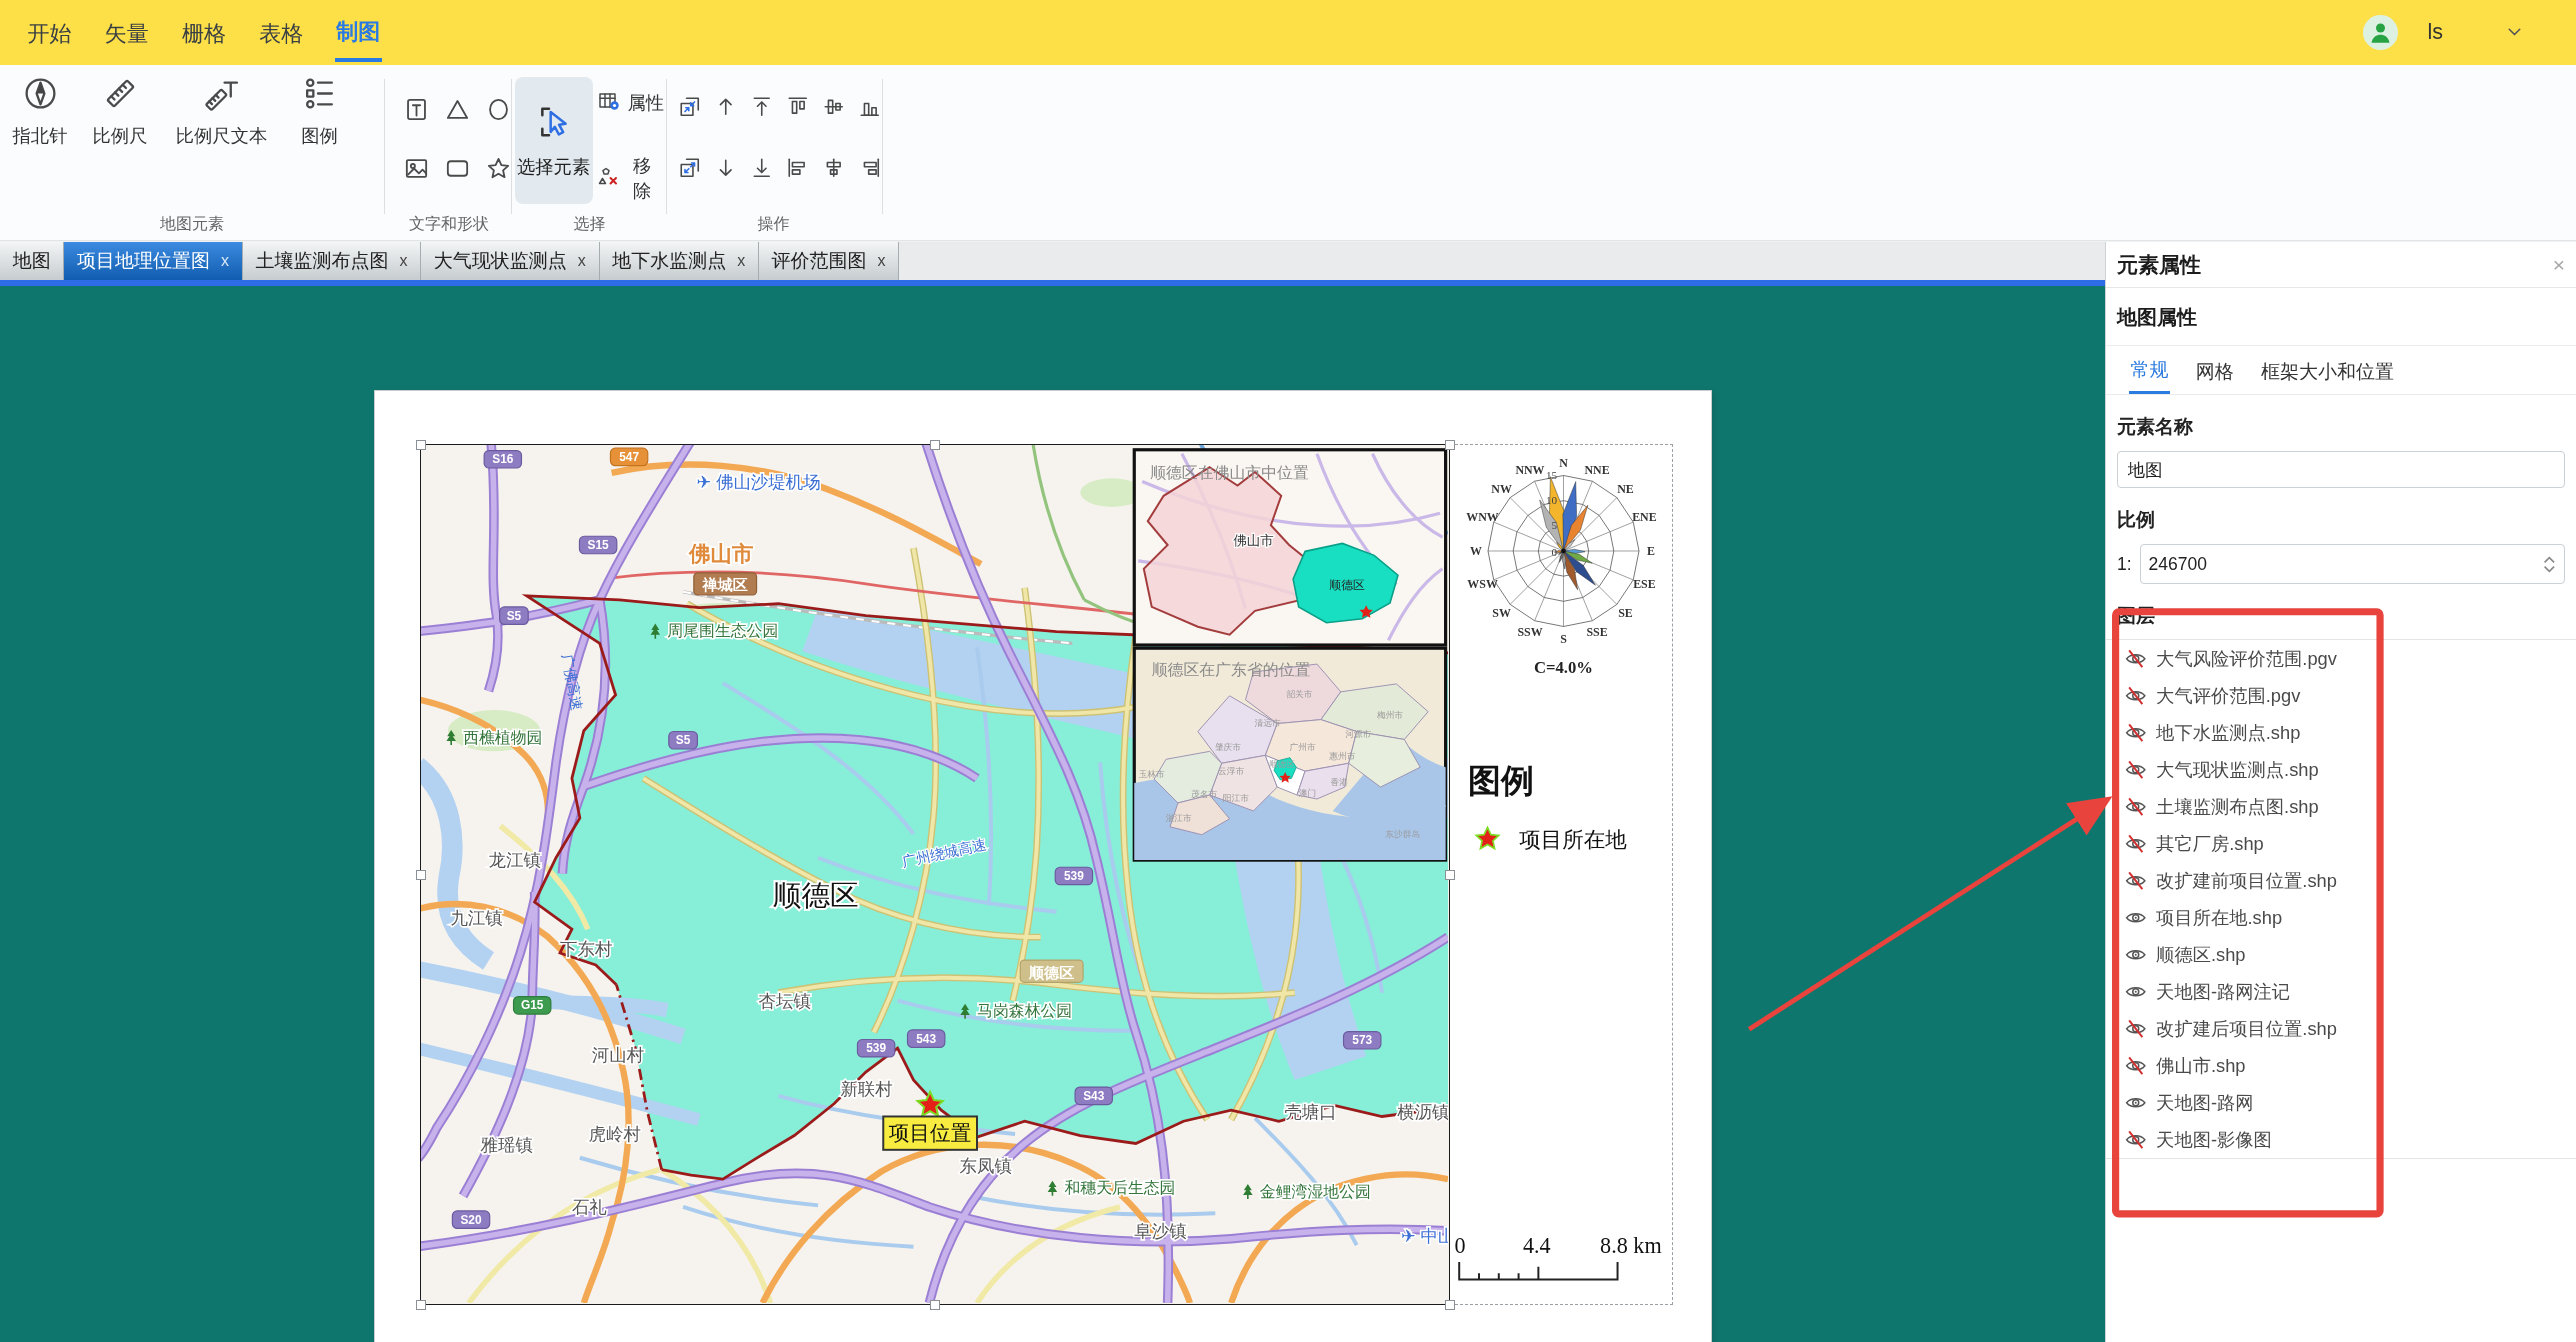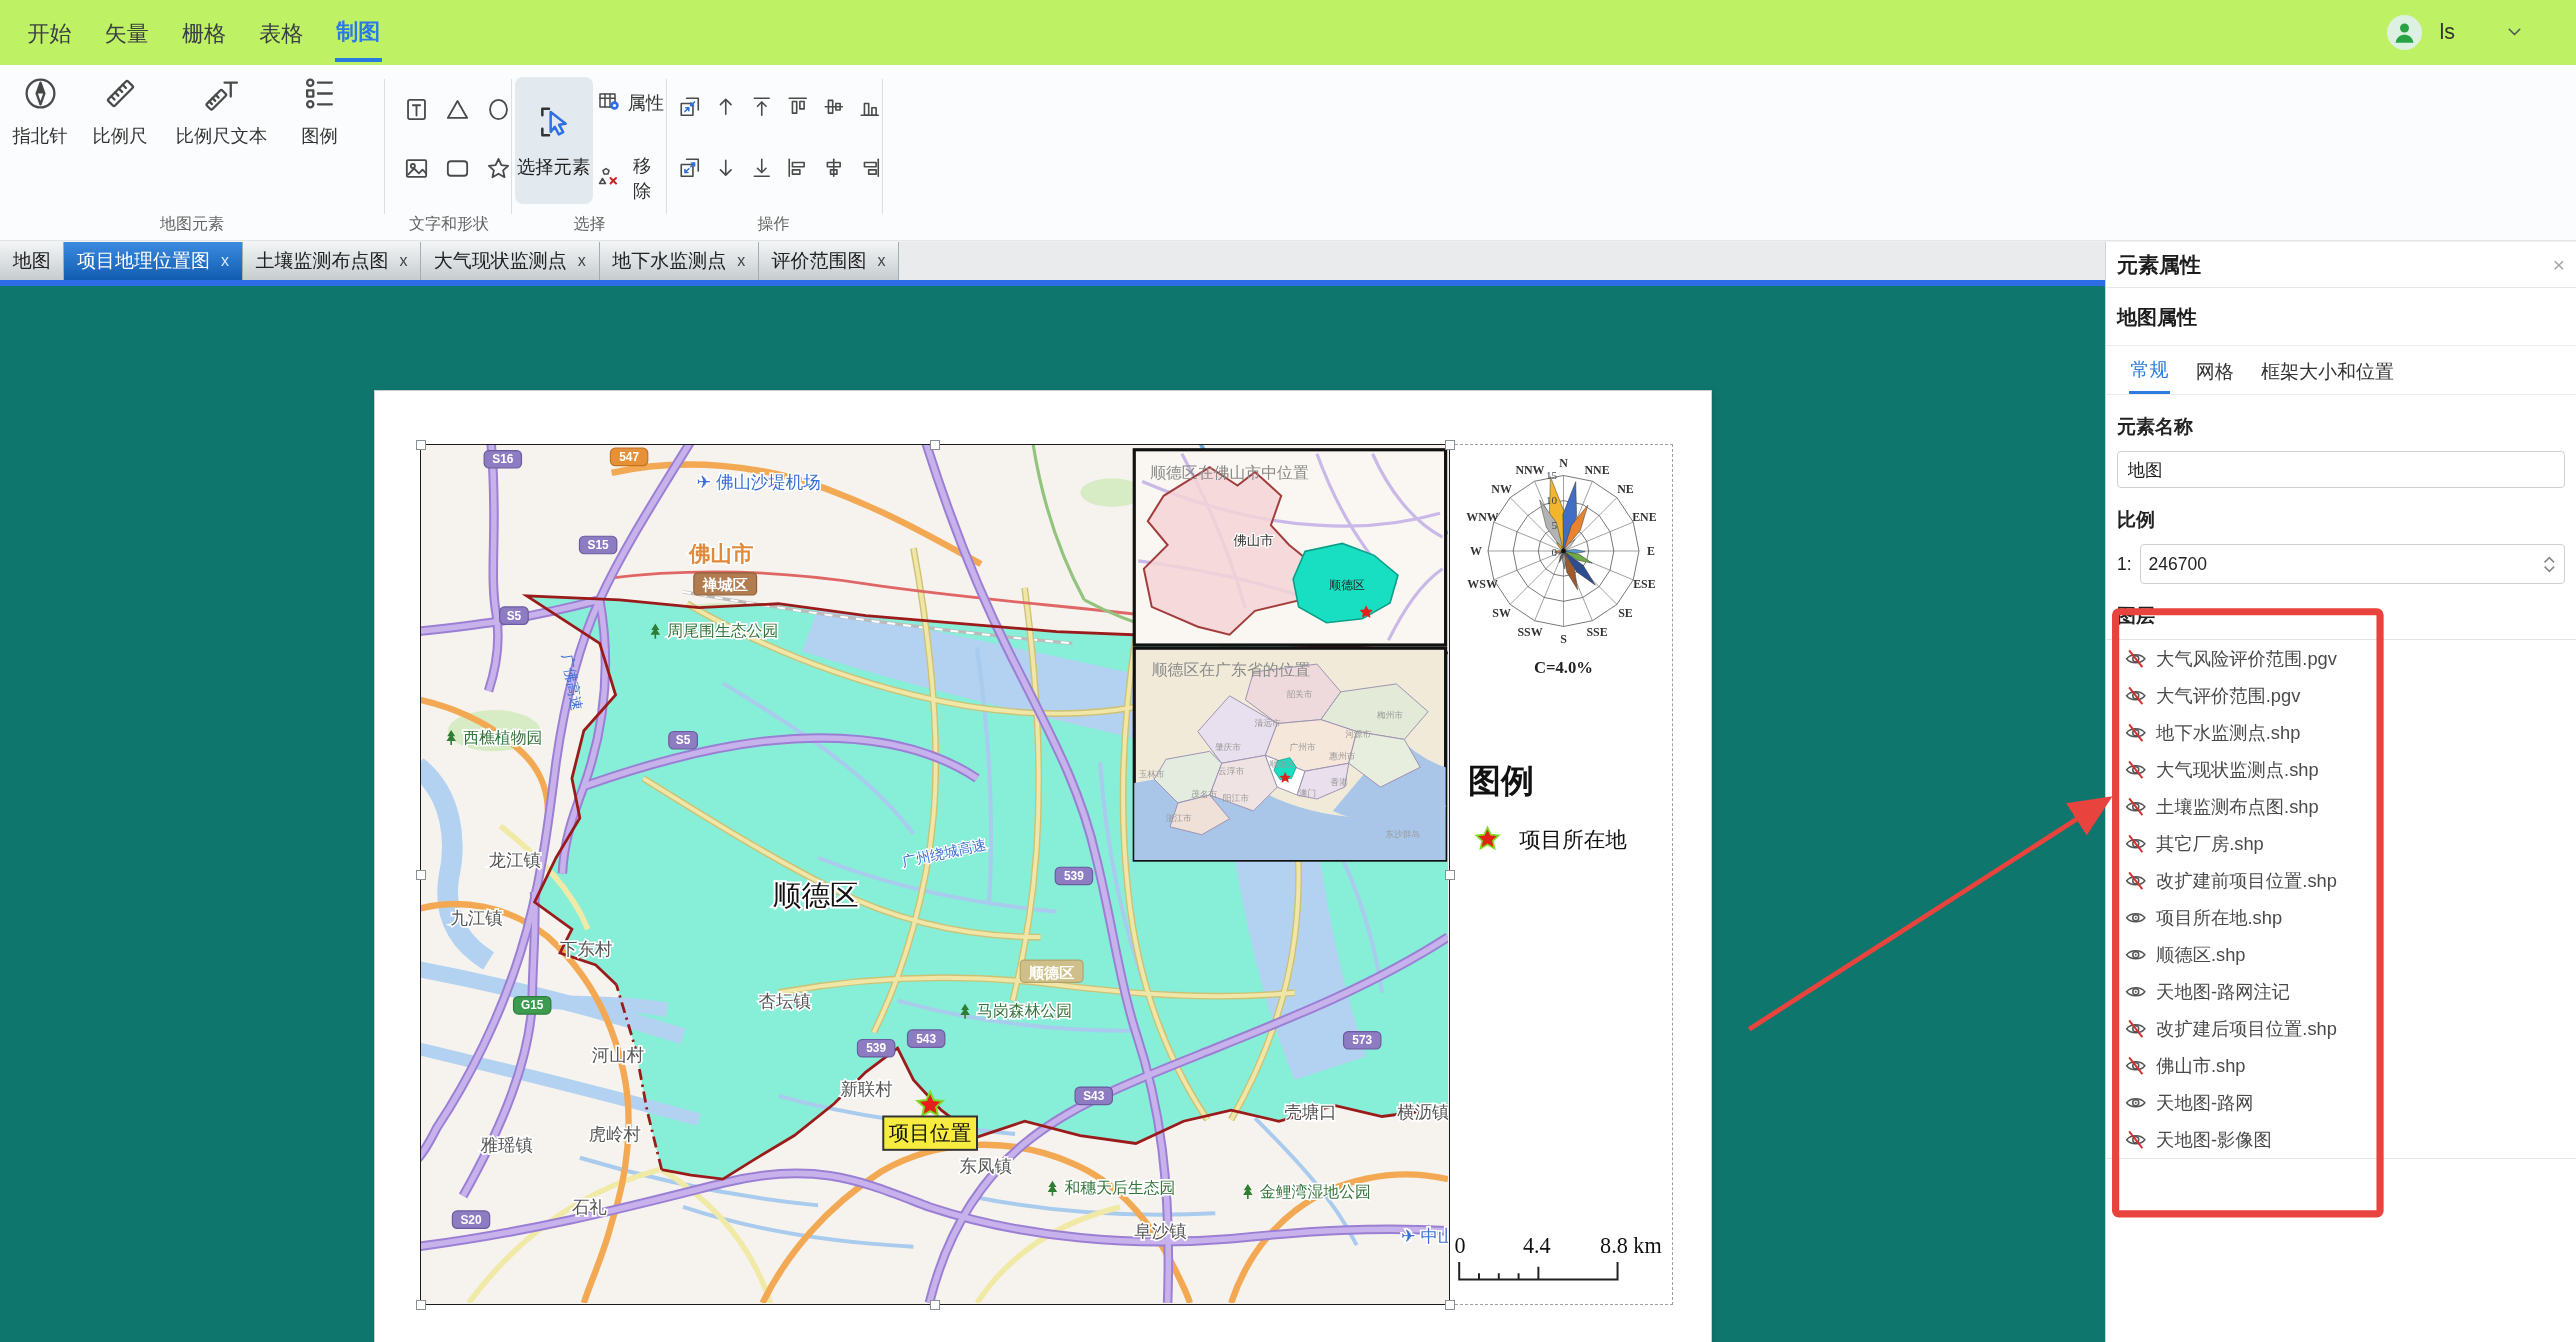--- a/index.html
+++ b/index.html
@@ -1,24 +1,24 @@
 <!DOCTYPE html>
 <html style="font-size:12.7px"><head>
 <meta charset="utf-8">
 <style>
   * { margin:0; padding:0; box-sizing:border-box; }
   html,body { width:2576px; height:1343px; overflow:hidden; background:#f0f1f2;
               font-family:"Liberation Sans", sans-serif; }
 
   
   #menu-bar { position:absolute; left:0; top:0; width:2576px; height:65px;
-              background:#bef264; display:flex; align-items:center; padding-left:26px; gap:30px; }
+              background:#fde047; display:flex; align-items:center; padding-left:26px; gap:30px; }
   .menu-item { font-size:22px; color:#3a3f44; padding:14.3px 1.6px 11px 1.6px; cursor:default; }
   .menu-item.active { color:#2a7ae4; font-weight:bold; border-bottom:4px solid #2a7ae4; }
-  #user-box { position:absolute; right:51px; top:0; height:65px; display:flex; align-items:center; gap:17px; }
+  #user-box { position:absolute; right:51px; top:0; height:65px; display:flex; align-items:center; gap:29px; }
   #avatar { width:35px; height:35px; border-radius:50%; background:#ddf1e2; display:flex; align-items:center; justify-content:center; }
   #user-name { font-size:21.5px; color:#333; }
   #user-chevron { margin-left:32px; color:#555; }
 
   
   #ribbon { position:absolute; left:0; top:65px; width:2576px; height:176px; background:#fbfcfd;
             border-bottom:0.8px solid #e1e5e6; }
   .rgroup { position:absolute; top:0; height:176px; }
   .rg-label { position:absolute; bottom:6.4px; left:0; right:0; text-align:center; font-size:16px; color:#666; }
   .rdivider { position:absolute; top:14.3px; width:0.8px; height:135px; background:#dcdfe1; }

